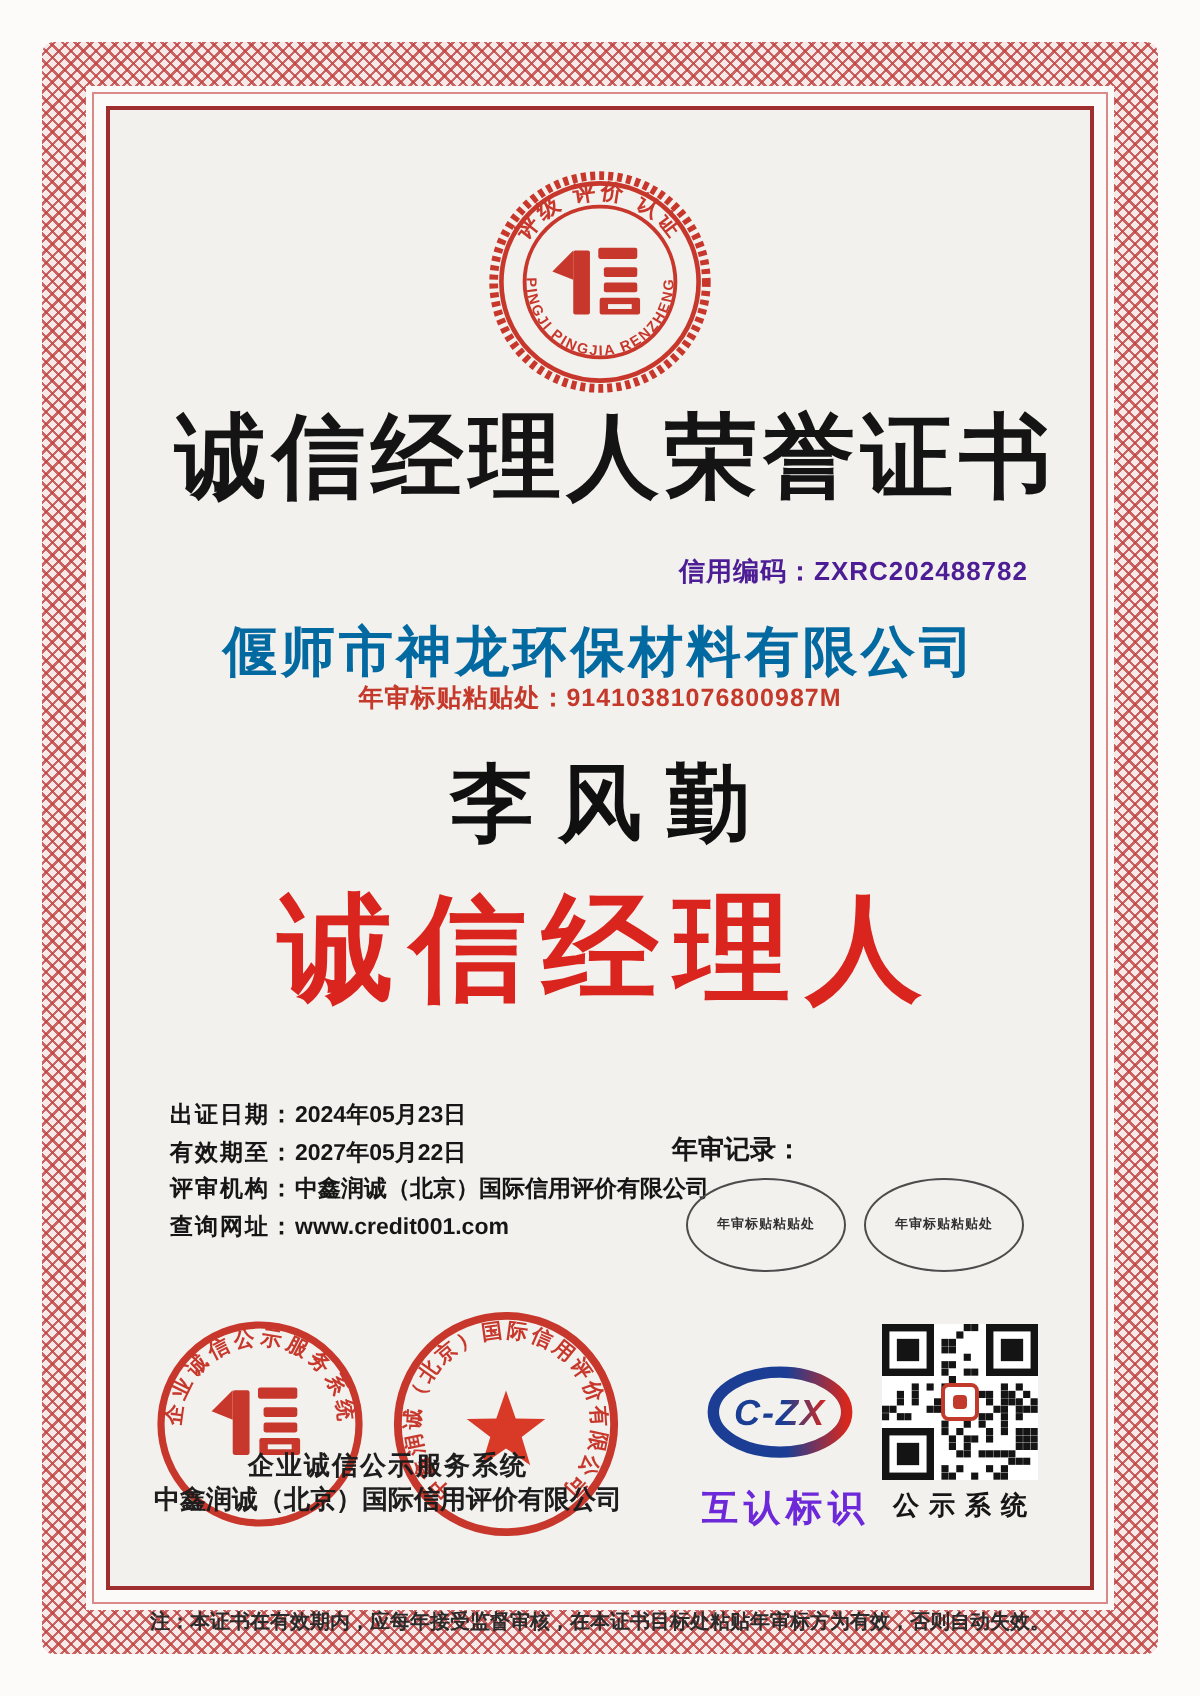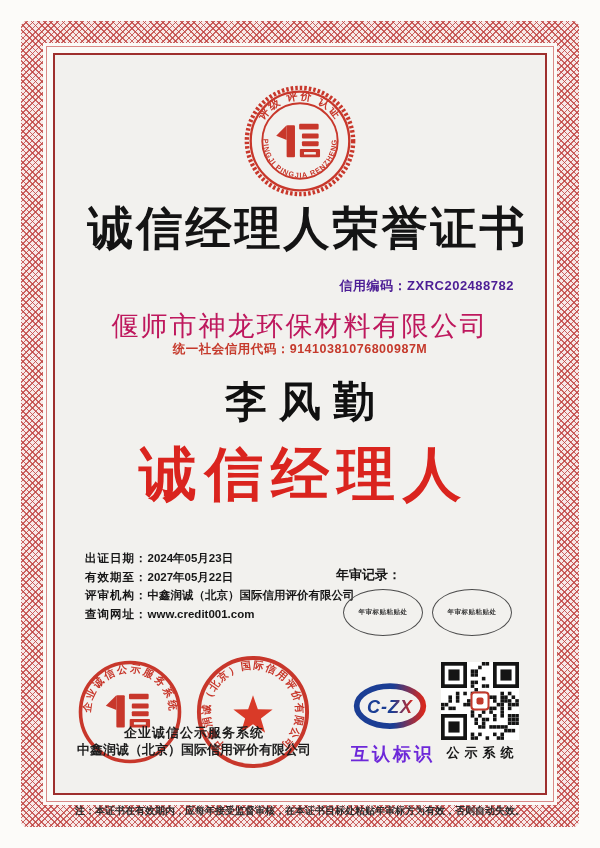--- a/index.html
+++ b/index.html
@@ -15,21 +15,21 @@
   .lace-hole{position:absolute;inset:43px;background:#fbfaf8;}
   .thin-line{position:absolute;inset:46px;border:1.5px solid #d98a88;}
   .main{position:absolute;inset:53px;border:2.5px solid #9e2f2e;background:#f2f1ee;}
 
   .abs{position:absolute;}
   .ctr{left:56px;right:56px;text-align:center;}
 
   .title{top:198px;font-size:46px;font-weight:900;letter-spacing:3px;color:#141414;margin-left:16px;}
   .subtitle{top:252px;font-size:14px;font-weight:700;letter-spacing:3.5px;color:#262626;}
   .credit-line{top:277px;right:86px;font-size:13px;font-weight:700;color:#4c1d95;letter-spacing:.5px;}
-  .company{top:308px;font-size:27px;font-weight:400;letter-spacing:2px;color:#be185d;}
+  .company{top:308px;font-size:27px;font-weight:700;letter-spacing:2px;color:#0369a1;}
   .uscc{top:341px;font-size:12.5px;font-weight:700;color:#c5392b;letter-spacing:.5px;}
   .person{top:374px;font-size:42px;font-weight:900;letter-spacing:12px;color:#101010;text-indent:12px;}
   .honor{top:436px;font-size:58px;font-weight:900;letter-spacing:8px;color:#da241e;text-indent:8px;}
 
   .fields{left:85px;top:549px;font-size:11.5px;font-weight:700;color:#161616;line-height:18.5px;}
   .fields .lbl{letter-spacing:1px;}
   .annual-label{left:336px;top:566px;font-size:13px;font-weight:900;color:#161616;}
   .sticker{position:absolute;width:78px;height:45px;border:1.5px solid #4c4c4c;border-radius:50%;
     display:flex;align-items:center;justify-content:center;font-size:6.5px;color:#333;font-weight:700;letter-spacing:.5px;}
   .sticker1{left:343px;top:589px;}
@@ -89,21 +89,21 @@
     <use href="#xinlogo" transform="translate(62,61) scale(0.72)"></use>
   </svg>
 
   <div class="abs ctr title">诚信经理人荣誉证书</div>
   <div class="abs credit-line">
     <span>信用编码：</span><span>ZXRC202488782</span>
   </div>
 
   <div class="abs ctr company">偃师市神龙环保材料有限公司</div>
   <div class="abs ctr uscc">
-    <span>统一社会信用代码：</span><span>91410381076800987M</span>
+    <span>年审标贴粘贴处：</span><span>91410381076800987M</span>
   </div>
   <div class="abs ctr honor">诚信经理人</div>
   <div class="abs ctr person">李风勤</div>
 
   <div class="abs fields">
     <div><span class="lbl">出证日期：</span><span>2024年05月23日</span></div>
     <div><span class="lbl">有效期至：</span><span>2027年05月22日</span></div>
     <div><span class="lbl">评审机构：</span><span>中鑫润诚（北京）国际信用评价有限公司</span></div>
     <div><span class="lbl">查询网址：</span><span>www.credit001.com</span></div>
   </div>

